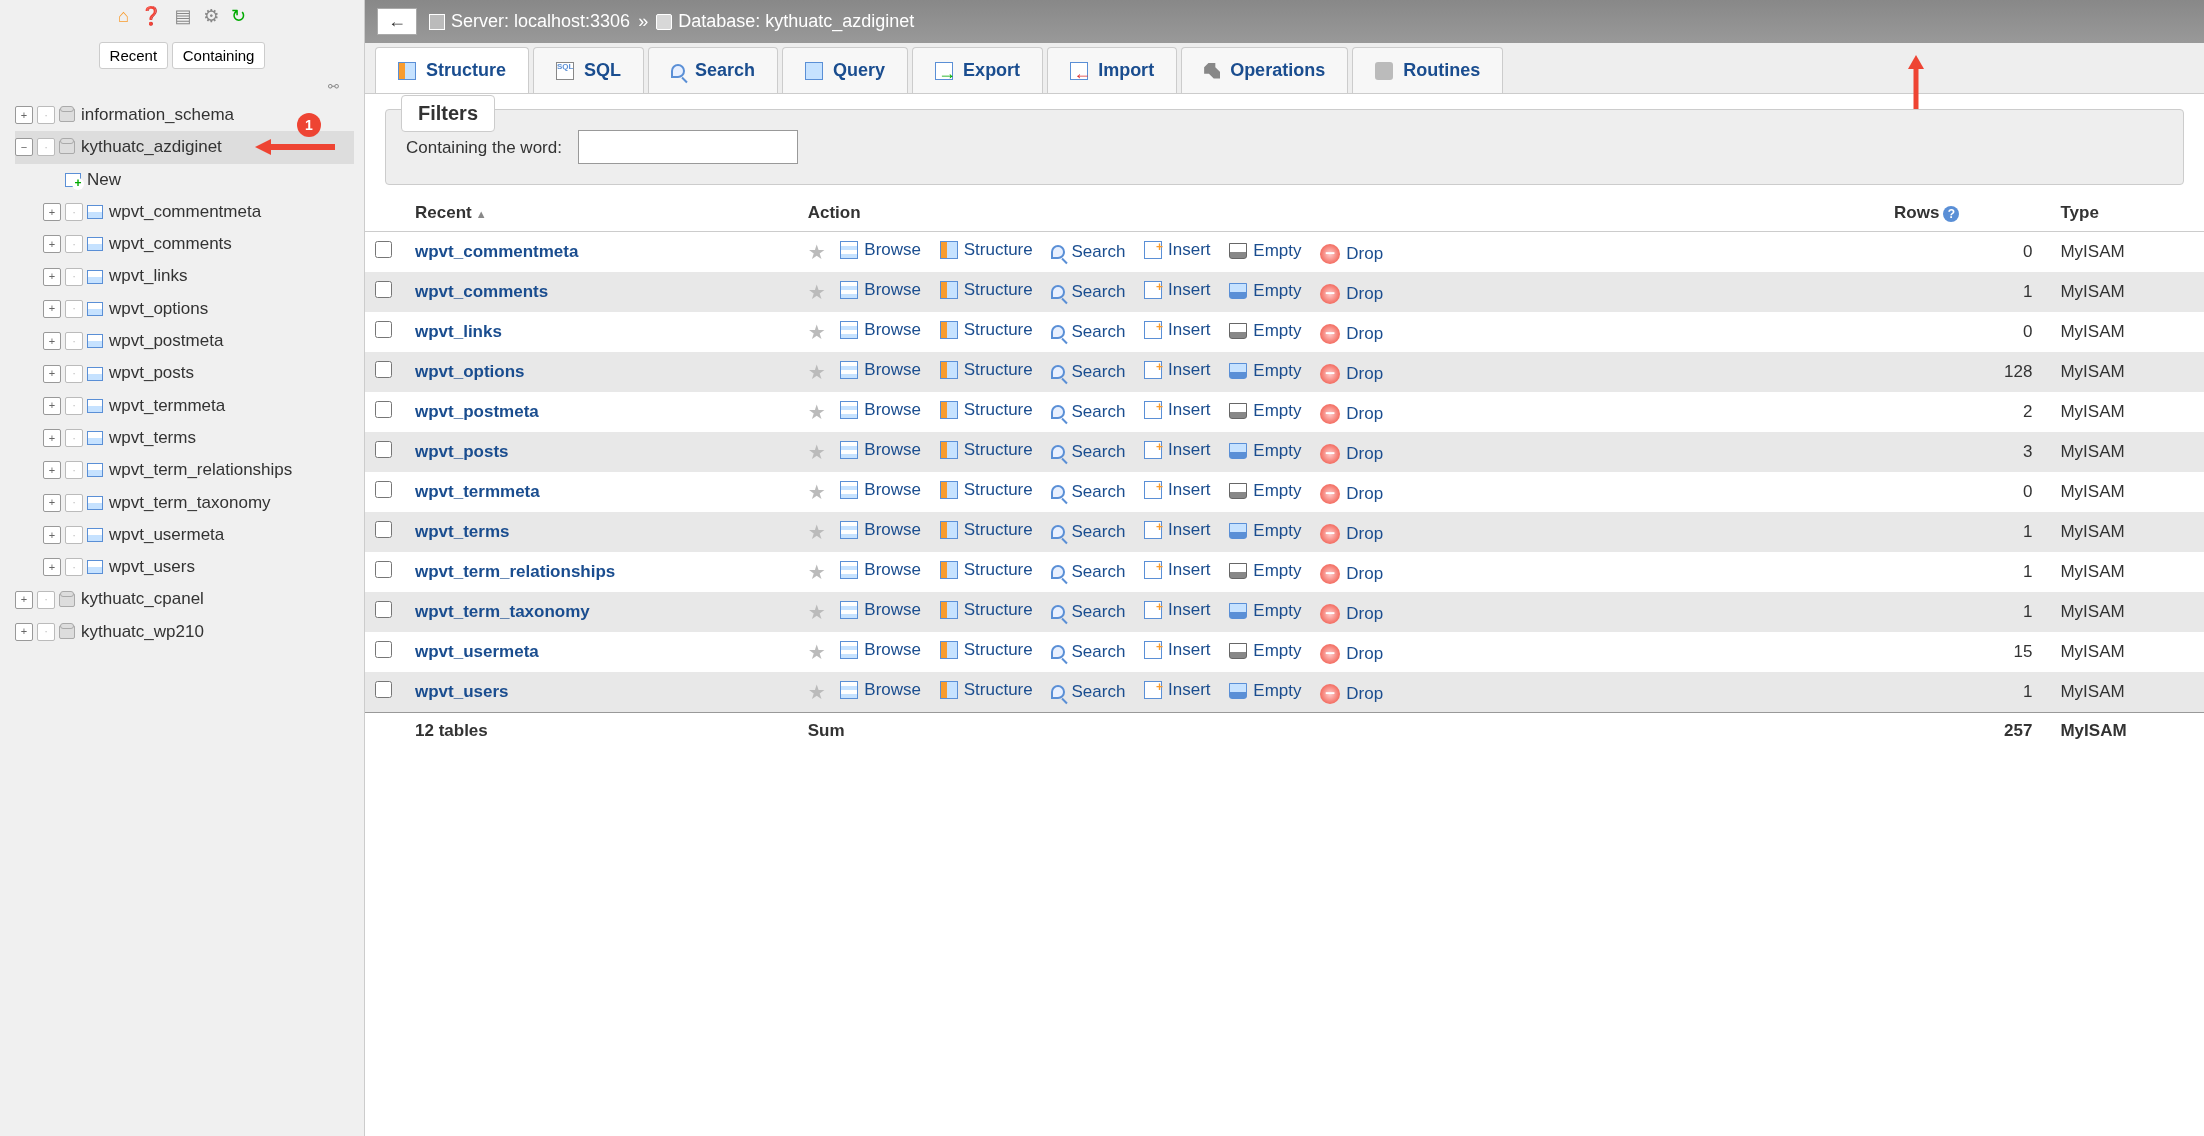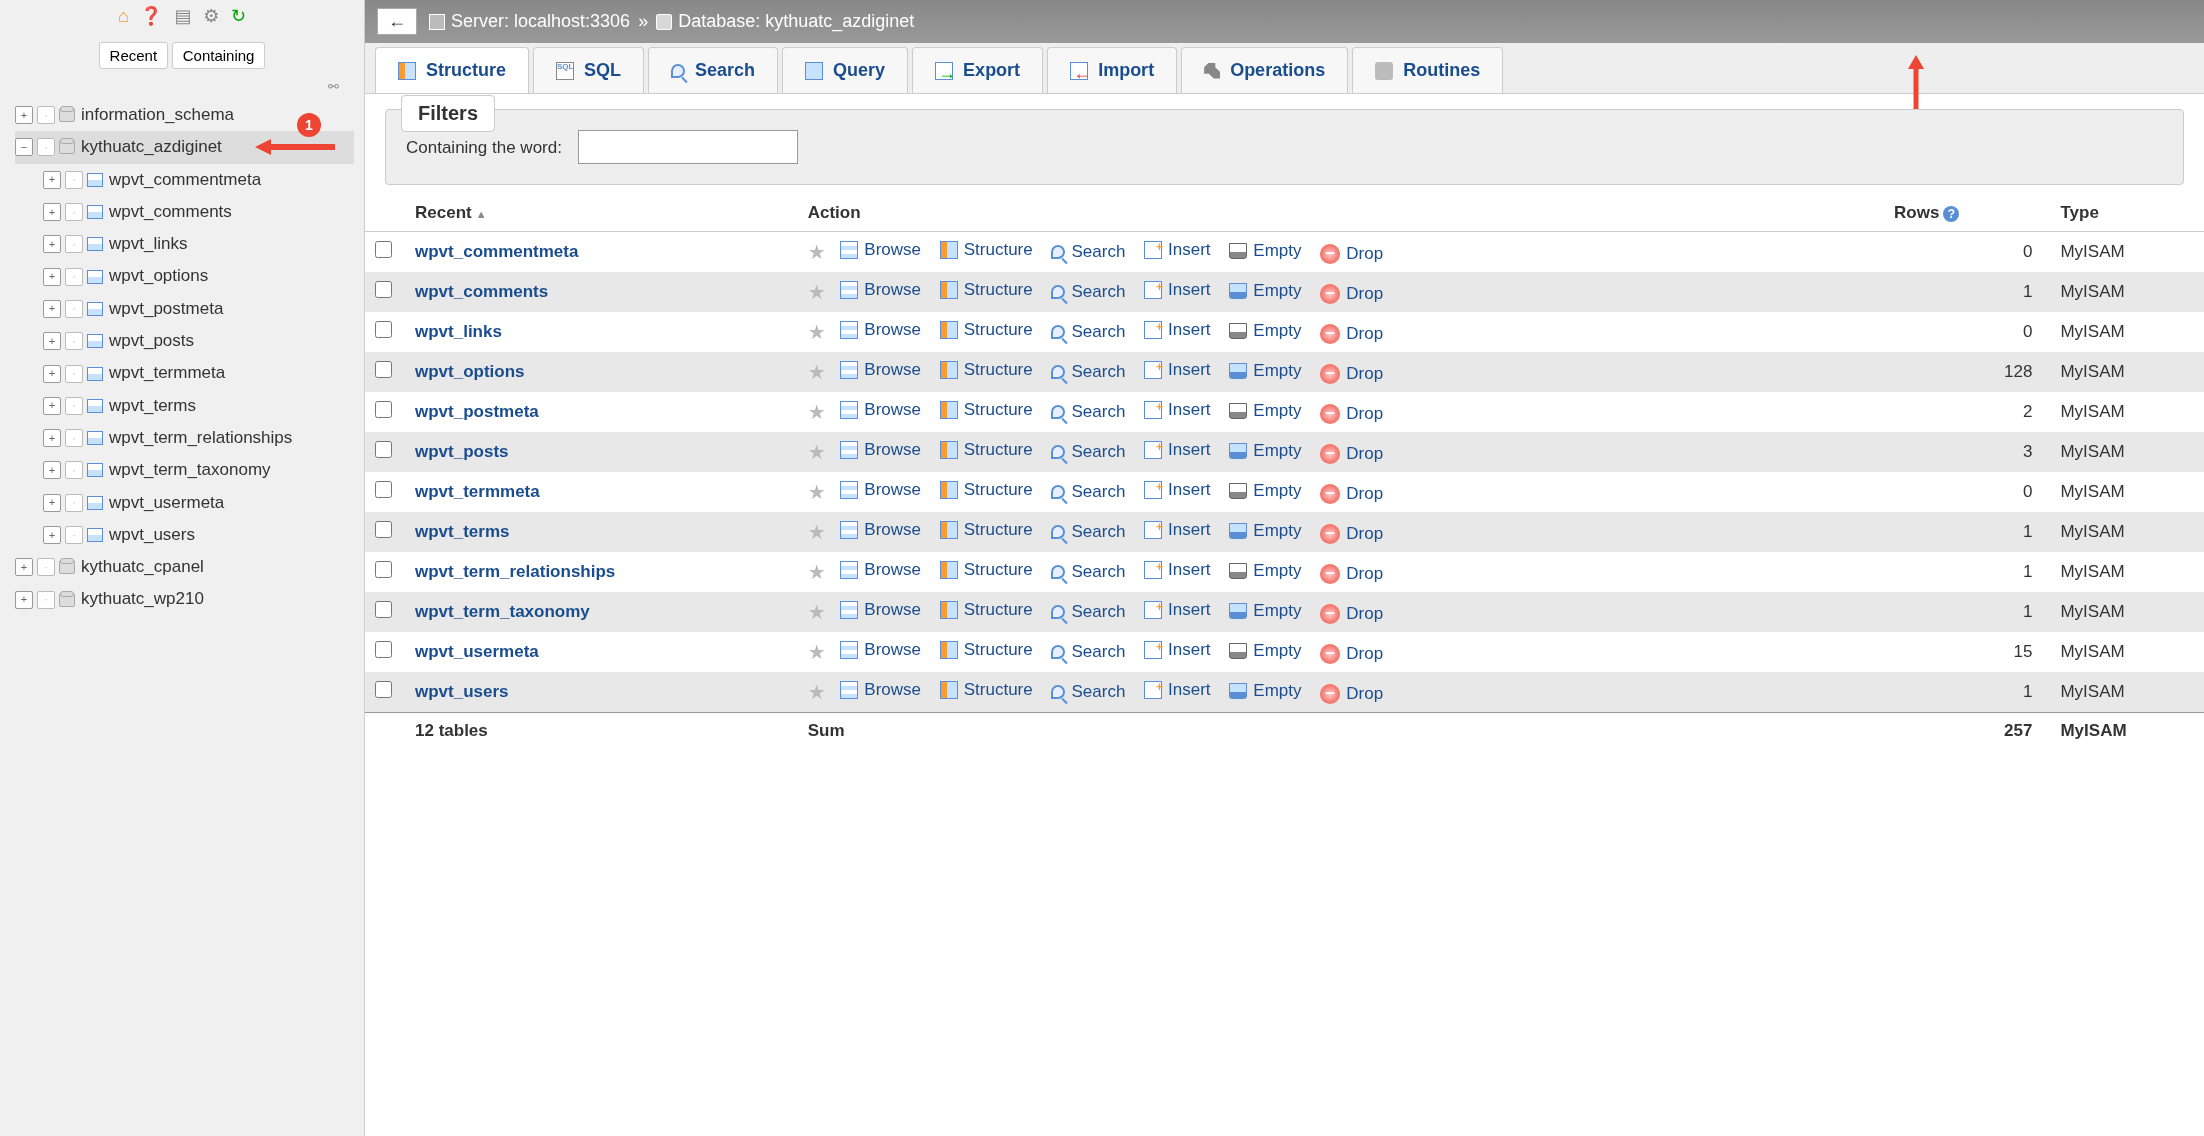--- a/index.html
+++ b/index.html
@@ -120,20 +120,25 @@
           <span class="exp dots">·</span>
           <span class="db-icon"></span>
           <a>kythuatc_azdiginet</a>
           <svg class="anno-arrow" style="left:240px; top:4px;" width="90" height="24">
             <line x1="80" y1="12" x2="12" y2="12" stroke="#e43" stroke-width="6"></line>
             <polygon points="0,12 16,4 16,20" fill="#e43"></polygon>
           </svg>
           <span class="anno-badge" style="left:282px; top:-18px;">1</span>
         </div>
         <div class="tree-item sub">
+          <span style="width:22px"></span>
+          <span class="new-icon"></span>
+          <a>New</a>
+        </div>
+        <div class="tree-item sub">
           <span class="exp">+</span>
           <span class="exp dots">·</span>
           <span class="tbl-icon"></span>
           <a>wpvt_commentmeta</a>
         </div>
         <div class="tree-item sub">
           <span class="exp">+</span>
           <span class="exp dots">·</span>
           <span class="tbl-icon"></span>
           <a>wpvt_comments</a>

